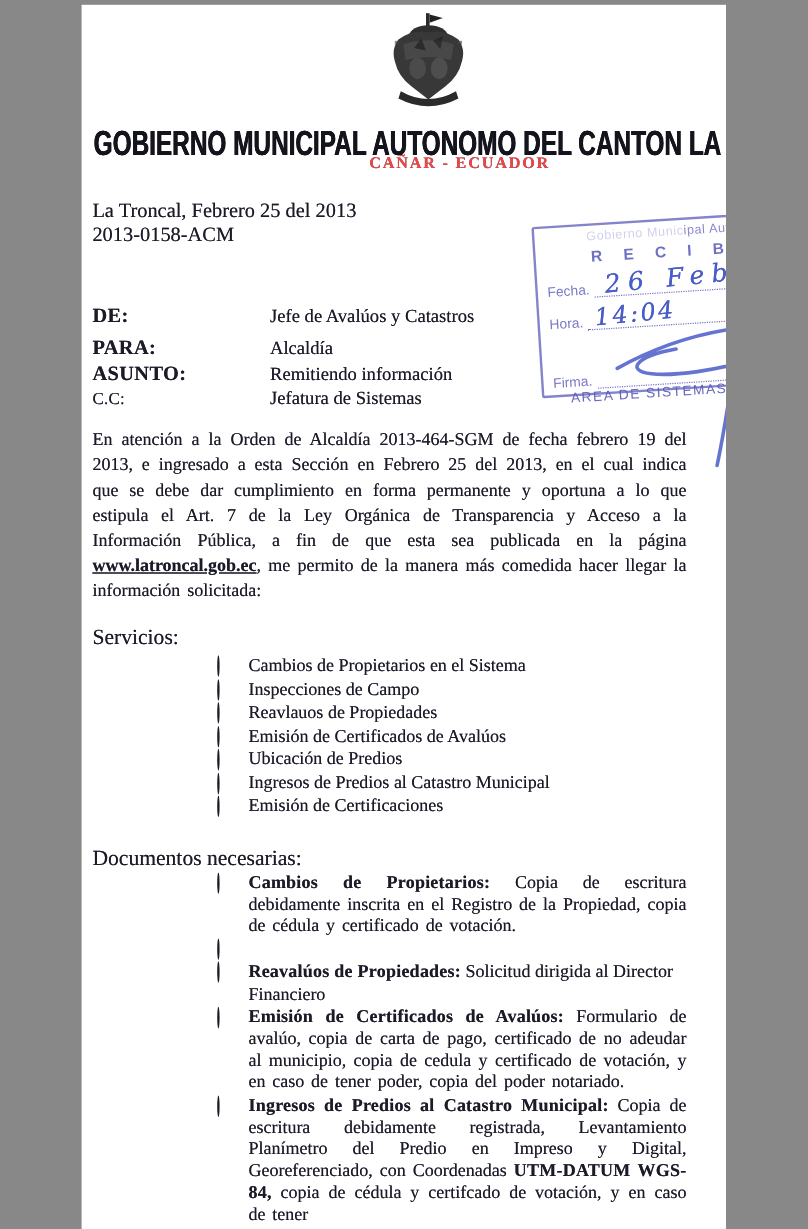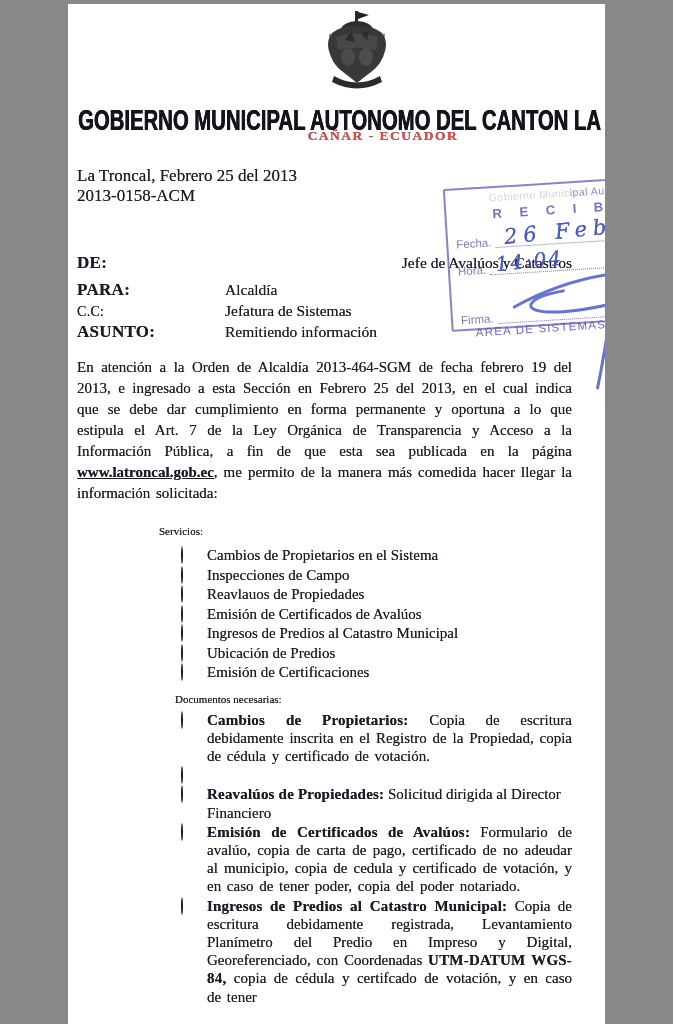--- a/index.html
+++ b/index.html
@@ -51,32 +51,32 @@
   .stamp-row.firma {margin-top:36px;}
   .stamp-area {font-size:11.5px; letter-spacing:1.2px; margin:1px 0 0 14px; white-space:nowrap; opacity:.9;}
   .sig-svg {position:absolute; left:0; top:28px; overflow:visible; pointer-events:none;}
 
   
   .recip {margin-top:46px;}
   .recip-row {display:flex; align-items:baseline;}
   .recip-label {width:148px; font-weight:bold; font-size:17px; line-height:22px; letter-spacing:.3px;}
   .recip-row.cc .recip-label {font-weight:normal; font-size:14px; line-height:18px;}
   .recip-val {font-size:15.5px; line-height:20px;}
-  .recip-row.de {margin-bottom:5px;justify-content:space-between;}
+  .recip-row.de {margin-bottom:5px;}
 
   
   .just {text-align:justify; word-spacing:.13em;}
   .intro {margin-top:14px; font-size:15px; line-height:21px;}
   .doclink {font-weight:bold; text-decoration:underline; color:inherit; cursor:pointer;}
 
   .dash-row {display:flex; margin-top:15px; font-size:15px; line-height:21px;}
   .dash-row .marker-cell {width:29px; margin-left:35px; flex:none;}
   .dash-marker {width:8px; height:2px; background:#1b1b28; margin-top:10px;}
 
-  .bullet-row {display:flex; font-size:11px; line-height:21px;}
+  .bullet-row {display:flex; font-size:18px; line-height:21px;flex-direction:column;}
   .bullet-row .marker-cell {width:19px; margin-left:63px; flex:none;}
   .bullet-dot {width:5px; height:5px; border-radius:50%; background:#1b1b28; margin-top:8px;}
 
   .serv-items {margin-top:4px;}
   .circ-row {display:flex; font-size:15px;}
   .circ-row .marker-cell {width:26px; margin-left:104px; flex:none;}
   .circle-marker {width:7px; height:7px; border-radius:50%; border:1.4px solid #1b1b28; margin-top:5px; box-sizing:border-box;}
   .serv-item {line-height:19.5px;}
 
   .horarios {margin-top:24px;}
@@ -125,28 +125,28 @@
 
     <div class="recip">
       <div class="recip-row de">
         <span class="recip-label">DE:</span>
         <span class="recip-val">Jefe de Avalúos y Catastros</span>
       </div>
       <div class="recip-row">
         <span class="recip-label">PARA:</span>
         <span class="recip-val">Alcaldía</span>
       </div>
+      <div class="recip-row">
+        <span class="recip-label">ASUNTO:</span>
+        <span class="recip-val">Remitiendo información</span>
+      </div>
       <div class="recip-row cc">
         <span class="recip-label">C.C:</span>
         <span class="recip-val">Jefatura de Sistemas</span>
       </div>
-      <div class="recip-row">
-        <span class="recip-label">ASUNTO:</span>
-        <span class="recip-val">Remitiendo información</span>
-      </div>
     </div>
 
     <p class="intro just"><span>En atención a la Orden de Alcaldía 2013-464-SGM de fecha febrero 19 del 2013, e ingresado a esta Sección en Febrero 25 del 2013, en el cual indica que se debe dar cumplimiento en forma permanente y oportuna a lo que estipula el Art. 7 de la Ley Orgánica de Transparencia y Acceso a la Información Pública, a fin de que esta sea publicada en la página </span><span class="doclink">www.latroncal.gob.ec</span><span>, me permito de la manera más comedida hacer llegar la información solicitada:</span></p>
 
 
     <div class="bullet-row" style="margin-top:17px;">
       <span class="marker-cell"><span class="bullet-dot"></span></span>
       <div class="flex1">Servicios:</div>
     </div>
     <div class="serv-items">
@@ -161,25 +161,25 @@
       <div class="circ-row serv-item">
           <span class="marker-cell"><span class="circle-marker"></span></span>
           <div>Reavlauos de Propiedades</div>
         </div>
       <div class="circ-row serv-item">
           <span class="marker-cell"><span class="circle-marker"></span></span>
           <div>Emisión de Certificados de Avalúos</div>
         </div>
       <div class="circ-row serv-item">
           <span class="marker-cell"><span class="circle-marker"></span></span>
+          <div>Ubicación de Predios</div>
+        </div>
+      <div class="circ-row serv-item">
+          <span class="marker-cell"><span class="circle-marker"></span></span>
           <div>Ingresos de Predios al Catastro Municipal</div>
-        </div>
-      <div class="circ-row serv-item">
-          <span class="marker-cell"><span class="circle-marker"></span></span>
-          <div>Ubicación de Predios</div>
         </div>
       <div class="circ-row serv-item">
           <span class="marker-cell"><span class="circle-marker"></span></span>
           <div>Emisión de Certificaciones</div>
         </div>
     </div>
 
 
     <div class="bullet-row docs-head">
       <span class="marker-cell"><span class="bullet-dot"></span></span>

